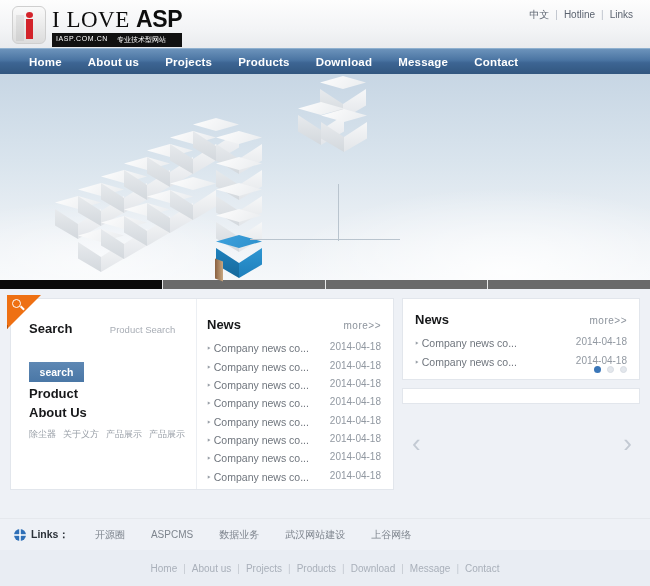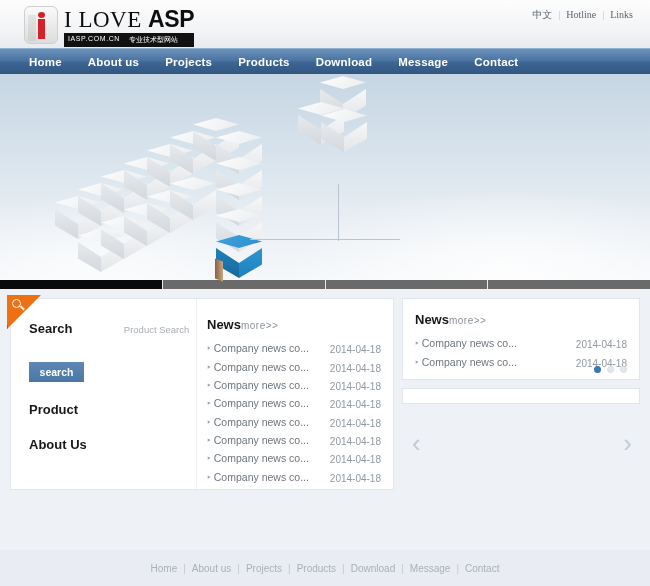--- a/index.html
+++ b/index.html
@@ -9,21 +9,21 @@
     background: #eef1f6;
     overflow: hidden;
   }
   .page { position: relative; width: 650px; height: 586px; }
 
   
   .header {
     position: relative; height: 48px;
     background: linear-gradient(to bottom, #fdfdfd 0%, #f3f4f6 60%, #e9ebee 100%);
   }
-  .logo-wrap { position: absolute; left: 24px; top: 6px; display: flex; align-items: flex-start; }
+  .logo-wrap { position: absolute; left: 12px; top: 6px; display: flex; align-items: flex-start; }
   .logo-mark {
     width: 34px; height: 38px; border-radius: 6px;
     background: linear-gradient(to bottom, #fafafa, #dcdcdc);
     border: 1px solid #cfcfcf;
     position: relative; margin-right: 6px;
   }
   .logo-mark .bar {
     position: absolute; left: 13px; top: 12px;
     width: 7px; height: 20px; background: #d3232a;
   }
@@ -46,21 +46,21 @@
     margin-top: 1px; background: #111; color: #fff;
     font-size: 7px; letter-spacing: .6px; padding: 2px 4px 2px 4px;
     display: flex; gap: 9px; white-space: nowrap; width: 130px;
   }
   .logo-sub .cn { letter-spacing: 0; }
 
   .lang {
     position: absolute; right: 14px; top: 8px;
     font-size: 10px; color: #5c6470;
   }
-  .lang span { padding: 0 3px; font-family: Liberation Serif, serif; }
+  .lang span { padding: 0 3px; }
   .lang .sep { color: #b9bfc8; }
   .hotline {
     position: absolute; right: 14px; top: 28px;
     font-size: 12px; font-weight: bold; color: #16181b; letter-spacing: .1px;
   }
 
   
   .nav {
     height: 26px;
     background: linear-gradient(to bottom, #6c93bb 0%, #4a74a2 45%, #3d6593 55%, #31567f 100%);
@@ -161,44 +161,44 @@
   .ribbon-icon {
     position: absolute; left: 5px; top: 4px;
     width: 9px; height: 9px; border: 1.6px solid #fff; border-radius: 50%;
   }
   .ribbon-icon::after {
     content: ""; position: absolute; left: 7px; top: 7px;
     width: 5px; height: 1.6px; background: #fff; transform: rotate(45deg);
   }
   .search-col { width: 185px; padding: 20px 0 0 18px; }
   .sect-title { font-size: 13px; font-weight: bold; color: #17181a; }
-  .sect-sub { font-size: 9.5px; color: #a8adb5; margin-left: 23px; font-weight: normal; padding-left: 24px; }
+  .sect-sub { font-size: 9.5px; color: #a8adb5; margin-left: 9px; font-weight: normal; padding-left: 24px; }
   .search-input {
     margin-top: 12px; width: 110px; height: 22px;
     border: 1px solid #d2d6dc; background: #fff;
     font-size: 10.5px; color: #9aa0a8; padding: 0 6px;
     font-family: "Liberation Sans", sans-serif;
   }
   .search-btn {
     margin-top: 7px; width: 55px; height: 20px;
     background: linear-gradient(to bottom,#5e88b4,#4a77a6);
     border: none; color: #fff; font-size: 10.5px; font-weight: bold;
     font-family: "Liberation Sans", sans-serif; cursor: pointer;
   }
-  .blk { margin-top: 20px; }
+  .blk { margin-top: 4px; }
   .blk .sect-title { display: block; }
   .about-links { margin-top: 8px; font-size: 9px; color: #9ba1a9; }
   .about-links a { color: #9ba1a9; text-decoration: none; margin-right: 7px; }
 
   .news-col { flex: 1; padding: 18px 12px 0 10px; border-left: 1px solid #eceff3; }
-  .news-head { display: flex; align-items: baseline; }
+  .news-head { display: flex; justify-content: space-between; align-items: baseline; }
   .more { font-size: 10px; color: #8c939c; text-decoration: none; letter-spacing: .5px; }
   .news-list { margin-top: 7px; }
   .news-row {
-    display: flex; justify-content: space-between; align-items: flex-end;
+    display: flex; justify-content: space-between; align-items: flex-start;
     font-size: 10.5px; color: #7d838b; padding: 2.2px 0;
   }
   .news-row .tx { color: #6f757d; text-decoration: none; }
   .news-row .tx::before { content: "‣ "; color: #9aa0a8; }
   .news-row .dt { color: #9198a1; font-size: 10px; }
 
   .right-col { width: 238px; }
   .right-panel { height: 82px; padding: 13px 12px 0 12px; position: relative; }
   .dots { position: absolute; right: 12px; bottom: 6px; display: flex; gap: 6px; align-items: center; }
   .dot { width: 7px; height: 7px; border-radius: 50%; background: #3a76b8; }
@@ -419,20 +419,23 @@
         </div>
         <br>
         <button class="search-btn">search</button>
 
         <div class="blk">
           <span class="sect-title">Product</span>
         </div>
 
         <div class="blk">
           <span class="sect-title">About Us</span>
+          <div class="about-links">
+            <a href="#">除尘器</a><a href="#">关于义方</a><a href="#">产品展示</a><a href="#">产品展示</a>
+          </div>
         </div>
       </div>
 
       <div class="news-col">
         <div class="news-head">
           <span class="sect-title">News</span>
           <a href="#" class="more">more&gt;&gt;</a>
         </div>
         <div class="news-list">
           <div class="news-row">
@@ -496,20 +499,29 @@
 
       <div class="panel right-empty"></div>
 
       <div class="carousel">
         <span class="arrow left">‹</span>
         <span class="arrow right">›</span>
       </div>
     </div>
   </div>
 
+  <div class="links">
+    <span class="links-globe"></span>
+    <span class="links-label">Links：</span>
+    <a href="#">开源圈</a>
+    <a href="#">ASPCMS</a>
+    <a href="#">数据业务</a>
+    <a href="#">武汉网站建设</a>
+    <a href="#">上谷网络</a>
+  </div>
 
   <div class="footer">
     <a href="#">Home</a>
       <span class="sep">|</span>
     <a href="#">About us</a>
       <span class="sep">|</span>
     <a href="#">Projects</a>
       <span class="sep">|</span>
     <a href="#">Products</a>
       <span class="sep">|</span>

